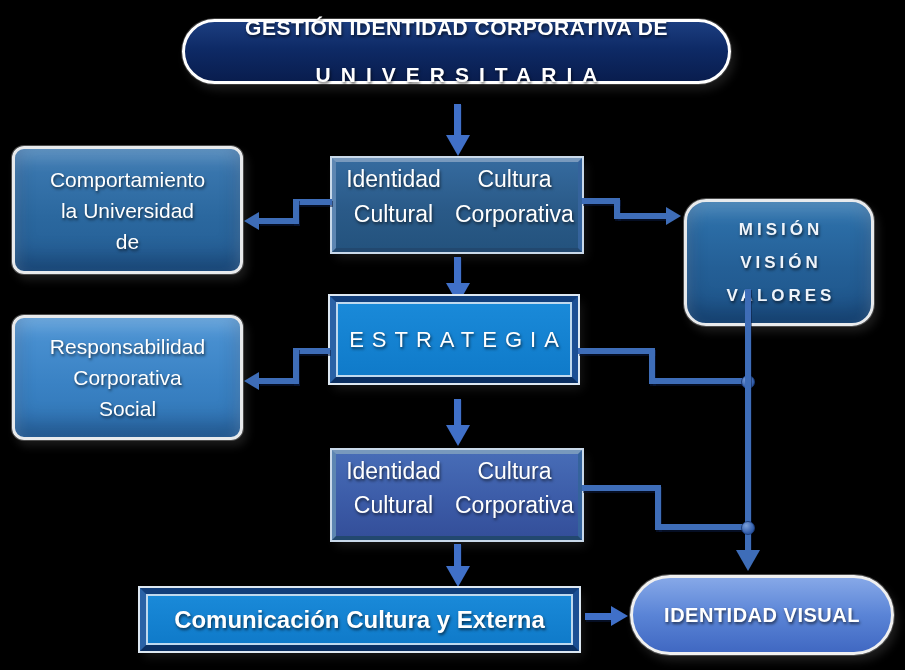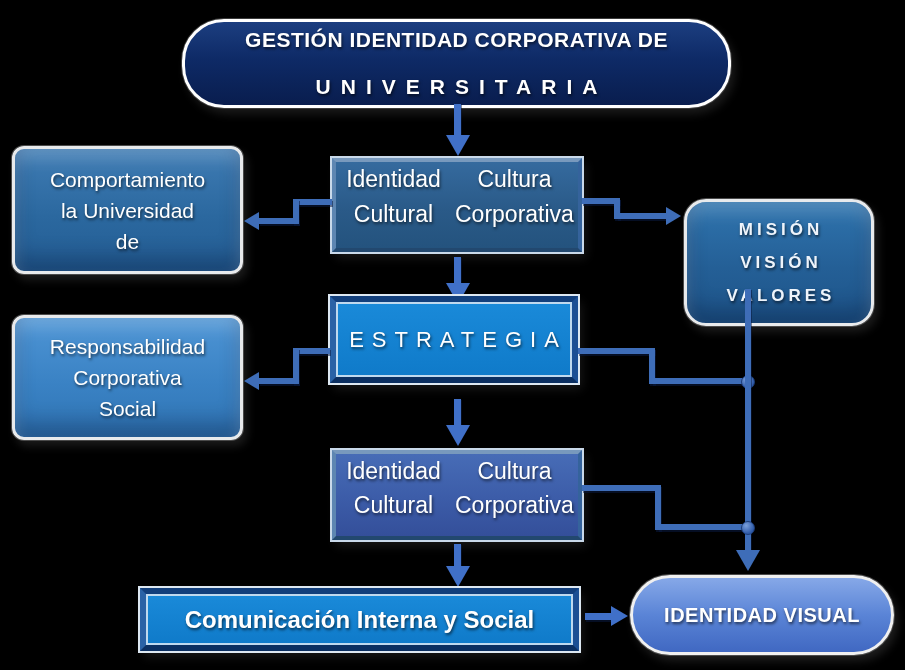--- a/index.html
+++ b/index.html
@@ -5,21 +5,21 @@
   html,body{margin:0;padding:0;background:#000;}
   .canvas{
     position:relative;width:905px;height:670px;background:#000;overflow:hidden;
     font-family:"Liberation Sans", sans-serif;color:#fff;
   }
   .node{position:absolute;box-sizing:border-box;text-align:center;}
   .shape-text{text-shadow:1px 2px 3px rgba(0,0,0,.6);}
 
   
   .title-pill{
-    left:182px;top:19px;width:549px;height:89px;border-radius:42px;
+    left:182px;top:19px;width:549px;height:65px;border-radius:42px;
     border:3px solid #ffffff;
     background:linear-gradient(180deg,#1c3e80 0%,#0e2a66 45%,#091d4e 100%);
     box-shadow:0 0 0 1px #3a3a3a,4px 6px 10px rgba(150,150,150,.18);
     display:flex;flex-direction:column;justify-content:center;gap:20px;
   }
   .title-pill .t1{font-size:21px;font-weight:bold;letter-spacing:.5px;}
   .title-pill .t2{font-size:21px;font-weight:bold;letter-spacing:10px;padding-left:10px;margin-top:3px;text-align:center;}
 
   
   .round-box{
@@ -177,21 +177,21 @@
     <div class="seg" style="left:658px;top:524px;width:88px;height:6px;"></div>
     <div class="dot" style="left:741px;top:521px;"></div>
   </div>
 
   <div>
     <div class="vshaft" style="left:454px;top:544px;height:24px;"></div>
     <div class="tri tri-down" style="left:446px;top:566px;"></div>
   </div>
 
   <div class="node bevel-azure box-comunicacion">
-    <div class="shape-text">Comunicación Interna y Social</div>
+    <div class="shape-text">Comunicación Cultura y Externa</div>
   </div>
 
   <div>
     <div class="seg" style="left:585px;top:613px;width:28px;height:7px;background:#4070c8;"></div>
     <div class="tri tri-right" style="left:611px;top:606px;border-top-width:10px;border-bottom-width:10px;border-left:17px solid #4070c8;"></div>
   </div>
 
   <div class="node visual-pill">
     <div class="shape-text">IDENTIDAD VISUAL</div>
   </div>

